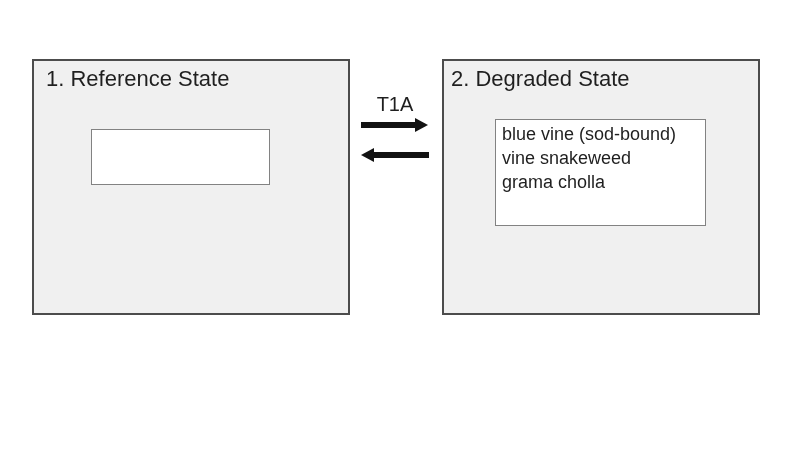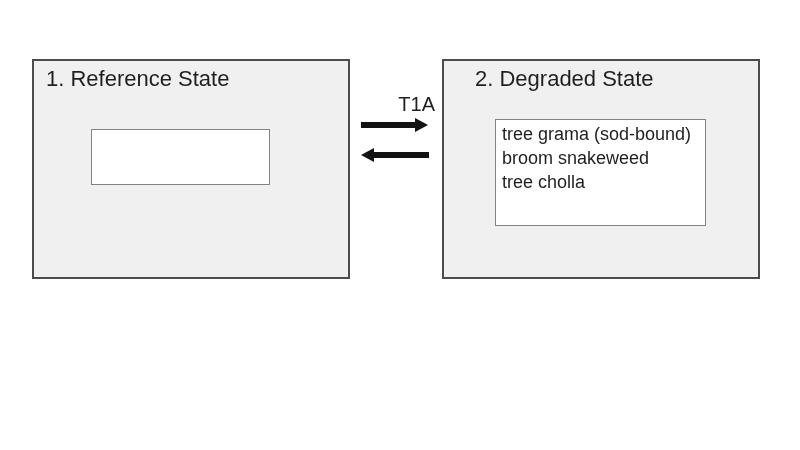--- a/index.html
+++ b/index.html
@@ -9,57 +9,57 @@
     height: 450px;
     background: var(--background, #ffffff);
     font-family: "Liberation Sans", sans-serif;
     color: var(--text, #1f1f1f);
     overflow: hidden;
   }
   .state-box {
     position: absolute;
     top: 59px;
     width: 318px;
-    height: 220px;
+    height: 256px;
     box-sizing: border-box;
     background: var(--state-box-fill, #f0f0f0);
     border: 2.5px solid var(--state-box-border, #4c4c4c);
   }
   .state-box.left  { left: 32px; }
   .state-box.right { left: 442px; }
   .state-title {
     margin: 0;
     font-size: 22px;
     font-weight: normal;
     line-height: 26px;
     padding: 5px 0 0 12px;
     color: var(--text, #1f1f1f);
     white-space: nowrap;
   }
-  .state-box.right .state-title { padding-left: 31px; }
+  .state-box.right .state-title { padding-left: 7px; }
   .species-box {
     position: absolute;
     box-sizing: border-box;
     background: var(--species-box-fill, #ffffff);
     border: 1.5px solid var(--species-box-border, #828282);
     padding: 2px 6px;
   }
   .state-box.left .species-box  { left: 57px; top: 68px;  width: 179px; height: 56px; }
   .state-box.right .species-box { left: 51px; top: 58px;  width: 211px; height: 107px; }
   .species-item {
     font-size: 18px;
     line-height: 24px;
     white-space: nowrap;
     color: var(--text, #1f1f1f);
   }
   .transition-label {
     position: absolute;
     left: 355px;
     width: 80px;
-    text-align: right;
+    text-align: center;
     font-size: 20px;
     line-height: 24px;
     color: var(--text, #1f1f1f);
   }
   .transition-label.t1a { top: 92px; }
   .transition-label.r2a { top: 176px; }
   .arrow-shaft {
     position: absolute;
     height: 5.5px;
     background: var(--arrow, #121212);
@@ -85,23 +85,23 @@
     <div class="species-box">
       <div class="species-list">
         </div>
     </div>
   </section>
 
   <section class="state-box right">
     <h2 class="state-title">2. Degraded State</h2>
     <div class="species-box">
       <div class="species-list">
-          <div class="species-item">tree grama (sod-bound)</div>
-          <div class="species-item">broom snakeweed</div>
-          <div class="species-item">tree cholla</div>
+          <div class="species-item">blue vine (sod-bound)</div>
+          <div class="species-item">vine snakeweed</div>
+          <div class="species-item">grama cholla</div>
         </div>
     </div>
   </section>
 
   <div class="transition-label t1a">T1A</div>
 
   <div class="arrow-right">
     <div class="arrow-shaft"></div>
     <div class="arrow-head"></div>
   </div>

